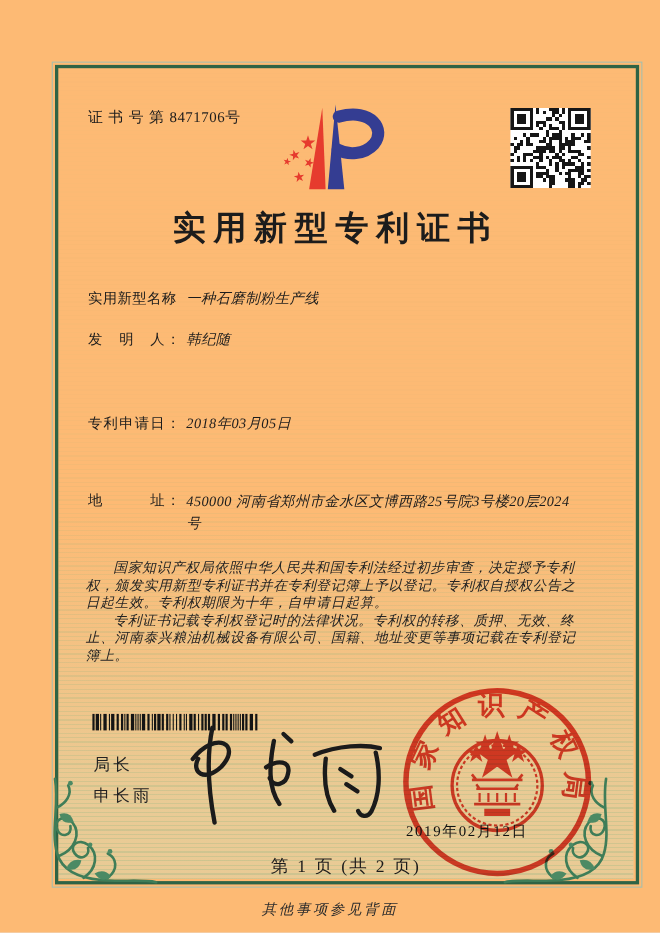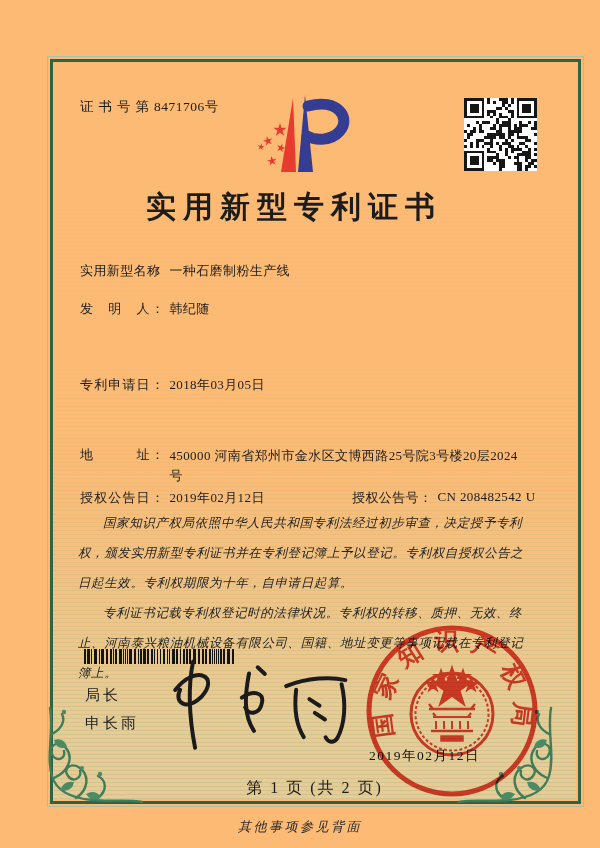--- a/index.html
+++ b/index.html
@@ -15,33 +15,33 @@
     background:repeating-linear-gradient(0deg, rgba(118,176,126,.28) 0 1px, transparent 1px 4px);
     -webkit-mask-image:linear-gradient(to bottom,rgba(0,0,0,.05) 0%,rgba(0,0,0,.08) 40%,rgba(0,0,0,.5) 68%,rgba(0,0,0,.85) 100%);
     mask-image:linear-gradient(to bottom,rgba(0,0,0,.05) 0%,rgba(0,0,0,.08) 40%,rgba(0,0,0,.5) 68%,rgba(0,0,0,.85) 100%);}
   .tint{position:absolute;left:53px;top:62px;width:523px;height:737px;
     background:linear-gradient(to bottom,transparent 55%,rgba(203,227,198,.4) 90%);}
 
   .certno{position:absolute;left:80px;top:98px;font-size:13.5px;white-space:nowrap;}
   .certno .sp{letter-spacing:5px;}
   .certno .num{letter-spacing:.5px;}
 
-  .title{position:absolute;left:29px;top:187px;width:530px;text-align:center;
+  .title{position:absolute;left:40px;top:187px;width:530px;text-align:center;
          font-size:30px;font-weight:bold;letter-spacing:7px;}
 
   .row{position:absolute;left:80px;font-size:13px;letter-spacing:.4px;white-space:nowrap;}
   .lbl{display:inline-block;width:70px;text-align:justify;text-align-last:justify;vertical-align:top;}
   .colon{display:inline-block;margin:0 5px 0 1px;vertical-align:top;}
-  .val{display:inline-block;vertical-align:top;}
+  .val{display:inline-block;vertical-align:top;font-style:italic;}
   .row-address .val{white-space:normal;width:354px;line-height:20px;}
   .pair2{position:absolute;left:272px;top:0;white-space:nowrap;}
   .pair2 .lbl{width:66px;}
 
   .paras{position:absolute;left:78px;top:508px;width:446px;font-size:12.5px;
-         font-style:italic;line-height:30px;letter-spacing:.6px;color:#232323;}
+         font-style:italic;line-height:16px;letter-spacing:.6px;color:#232323;}
   .paras p{margin:0;text-indent:2em;}
 
   .barcode{position:absolute;left:84px;top:649px;width:156px;height:15px;font-size:0;}
   .barcode i{display:inline-block;height:100%;background:#141414;}
 
   .director{position:absolute;left:85px;top:686px;font-family:"Liberation Sans",sans-serif;
             font-size:15px;letter-spacing:3px;color:#222;}
   .director div{margin-bottom:9px;}
 
   .signature{position:absolute;left:148px;top:638px;width:218px;height:132px;z-index:4;transform:rotate(-2deg);}
@@ -307,26 +307,20 @@
   </div>
   <div class="row" style="top:300px">
     <span class="lbl">发明人</span><span class="colon">：</span><span class="val">韩纪随</span>
   </div>
   <div class="row" style="top:376px">
     <span class="lbl">专利申请日</span><span class="colon">：</span><span class="val">2018年03月05日</span>
   </div>
   <div class="row row-address" style="top:446px">
     <span class="lbl">地址</span><span class="colon">：</span><span class="val">450000 河南省郑州市金水区文博西路25号院3号楼20层2024号</span>
   </div>
-  <div class="row" style="top:489px">
-    <span class="lbl">授权公告日</span><span class="colon">：</span><span class="val">2019年02月12日</span>
-    <span class="pair2">
-      <span class="lbl">授权公告号</span><span class="colon">：</span><span class="val">CN 208482542 U</span>
-    </span>
-  </div>
 
   <div class="paras">
     <p>国家知识产权局依照中华人民共和国专利法经过初步审查，决定授予专利权，颁发实用新型专利证书并在专利登记簿上予以登记。专利权自授权公告之日起生效。专利权期限为十年，自申请日起算。</p>
     <p>专利证书记载专利权登记时的法律状况。专利权的转移、质押、无效、终止、河南泰兴粮油机械设备有限公司、国籍、地址变更等事项记载在专利登记簿上。</p>
   </div>
 
   <div class="barcode"><i style="width:2px;margin-right:1px"></i><i style="width:3px;margin-right:1px"></i><i style="width:1px;margin-right:2px"></i><i style="width:3px;margin-right:2px"></i><i style="width:1px;margin-right:1px"></i><i style="width:3px;margin-right:2px"></i><i style="width:2px;margin-right:2px"></i><i style="width:2px;margin-right:1px"></i><i style="width:1px;margin-right:1px"></i><i style="width:2px;margin-right:2px"></i><i style="width:3px;margin-right:1px"></i><i style="width:1px;margin-right:1px"></i><i style="width:1px;margin-right:1px"></i><i style="width:1px;margin-right:1px"></i><i style="width:3px;margin-right:2px"></i><i style="width:2px;margin-right:2px"></i><i style="width:1px;margin-right:1px"></i><i style="width:2px;margin-right:1px"></i><i style="width:3px;margin-right:1px"></i><i style="width:2px;margin-right:2px"></i><i style="width:2px;margin-right:1px"></i><i style="width:1px;margin-right:2px"></i><i style="width:1px;margin-right:2px"></i><i style="width:1px;margin-right:2px"></i><i style="width:2px;margin-right:2px"></i><i style="width:1px;margin-right:1px"></i><i style="width:1px;margin-right:2px"></i><i style="width:3px;margin-right:1px"></i><i style="width:2px;margin-right:2px"></i><i style="width:1px;margin-right:2px"></i><i style="width:2px;margin-right:1px"></i><i style="width:2px;margin-right:1px"></i><i style="width:2px;margin-right:2px"></i><i style="width:3px;margin-right:2px"></i><i style="width:2px;margin-right:2px"></i><i style="width:2px;margin-right:1px"></i><i style="width:2px;margin-right:2px"></i><i style="width:2px;margin-right:1px"></i><i style="width:1px;margin-right:1px"></i><i style="width:1px;margin-right:1px"></i><i style="width:1px;margin-right:1px"></i><i style="width:1px;margin-right:1px"></i><i style="width:2px;margin-right:1px"></i><i style="width:2px;margin-right:2px"></i><i style="width:3px;margin-right:2px"></i><i style="width:2px;margin-right:1px"></i></div>
 
   <div class="director">
     <div>局长</div>

